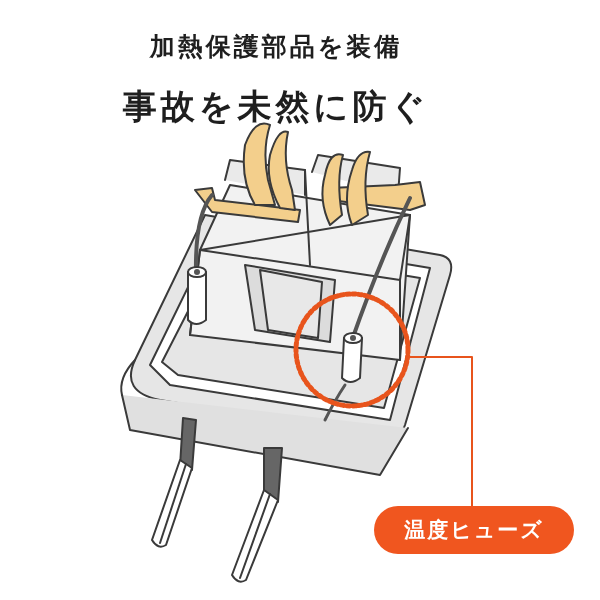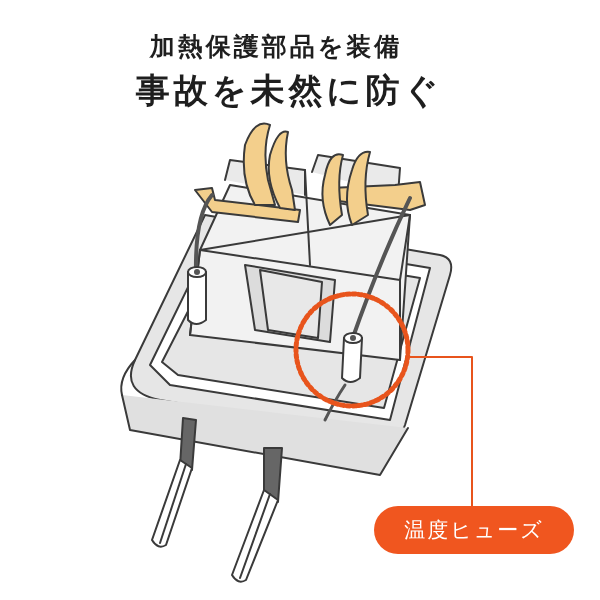--- a/index.html
+++ b/index.html
@@ -1,25 +1,25 @@
 <!DOCTYPE html>
 <html><head>
 <meta charset="utf-8">
 <style>
   html, body { margin: 0; padding: 0; background: #ffffff; }
   body { width: 600px; height: 600px; position: relative; overflow: hidden;
          font-family: "DejaVu Sans", "Liberation Sans", sans-serif; }
   .headline { position: absolute; left: 0; width: 552px; text-align: center; color: #1e1e1e; font-weight: bold; }
   .headline.line1 { top: 30px; font-size: 25px; letter-spacing: 3px; }
-  .headline.line2 { top: 68px; font-size: 34px; letter-spacing: 4px; padding-left: 13px; }
+  .headline.line2 { top: 84px; font-size: 34px; letter-spacing: 4px; }
   .illustration { position: absolute; left: 0; top: 0; width: 600px; height: 600px; }
   .callout-badge { position: absolute; left: 374px; top: 506px; width: 200px; height: 48px;
                    border-radius: 24px; background: #f0561f; color: #ffffff;
                    display: flex; align-items: center; justify-content: center;
-                   font-size: 21px; font-weight: normal; letter-spacing: 2px; }
+                   font-size: 21px; font-weight: bold; letter-spacing: 2px; }
 </style>
 </head>
 <body>
 
 <div class="headline line1">加熱保護部品を装備</div>
 <div class="headline line2">事故を未然に防ぐ</div>
 
 <svg class="illustration" viewBox="0 0 600 600" xmlns="http://www.w3.org/2000/svg" stroke="#3a3a3a" stroke-width="2" stroke-linejoin="round" stroke-linecap="round">
 
   <g>

